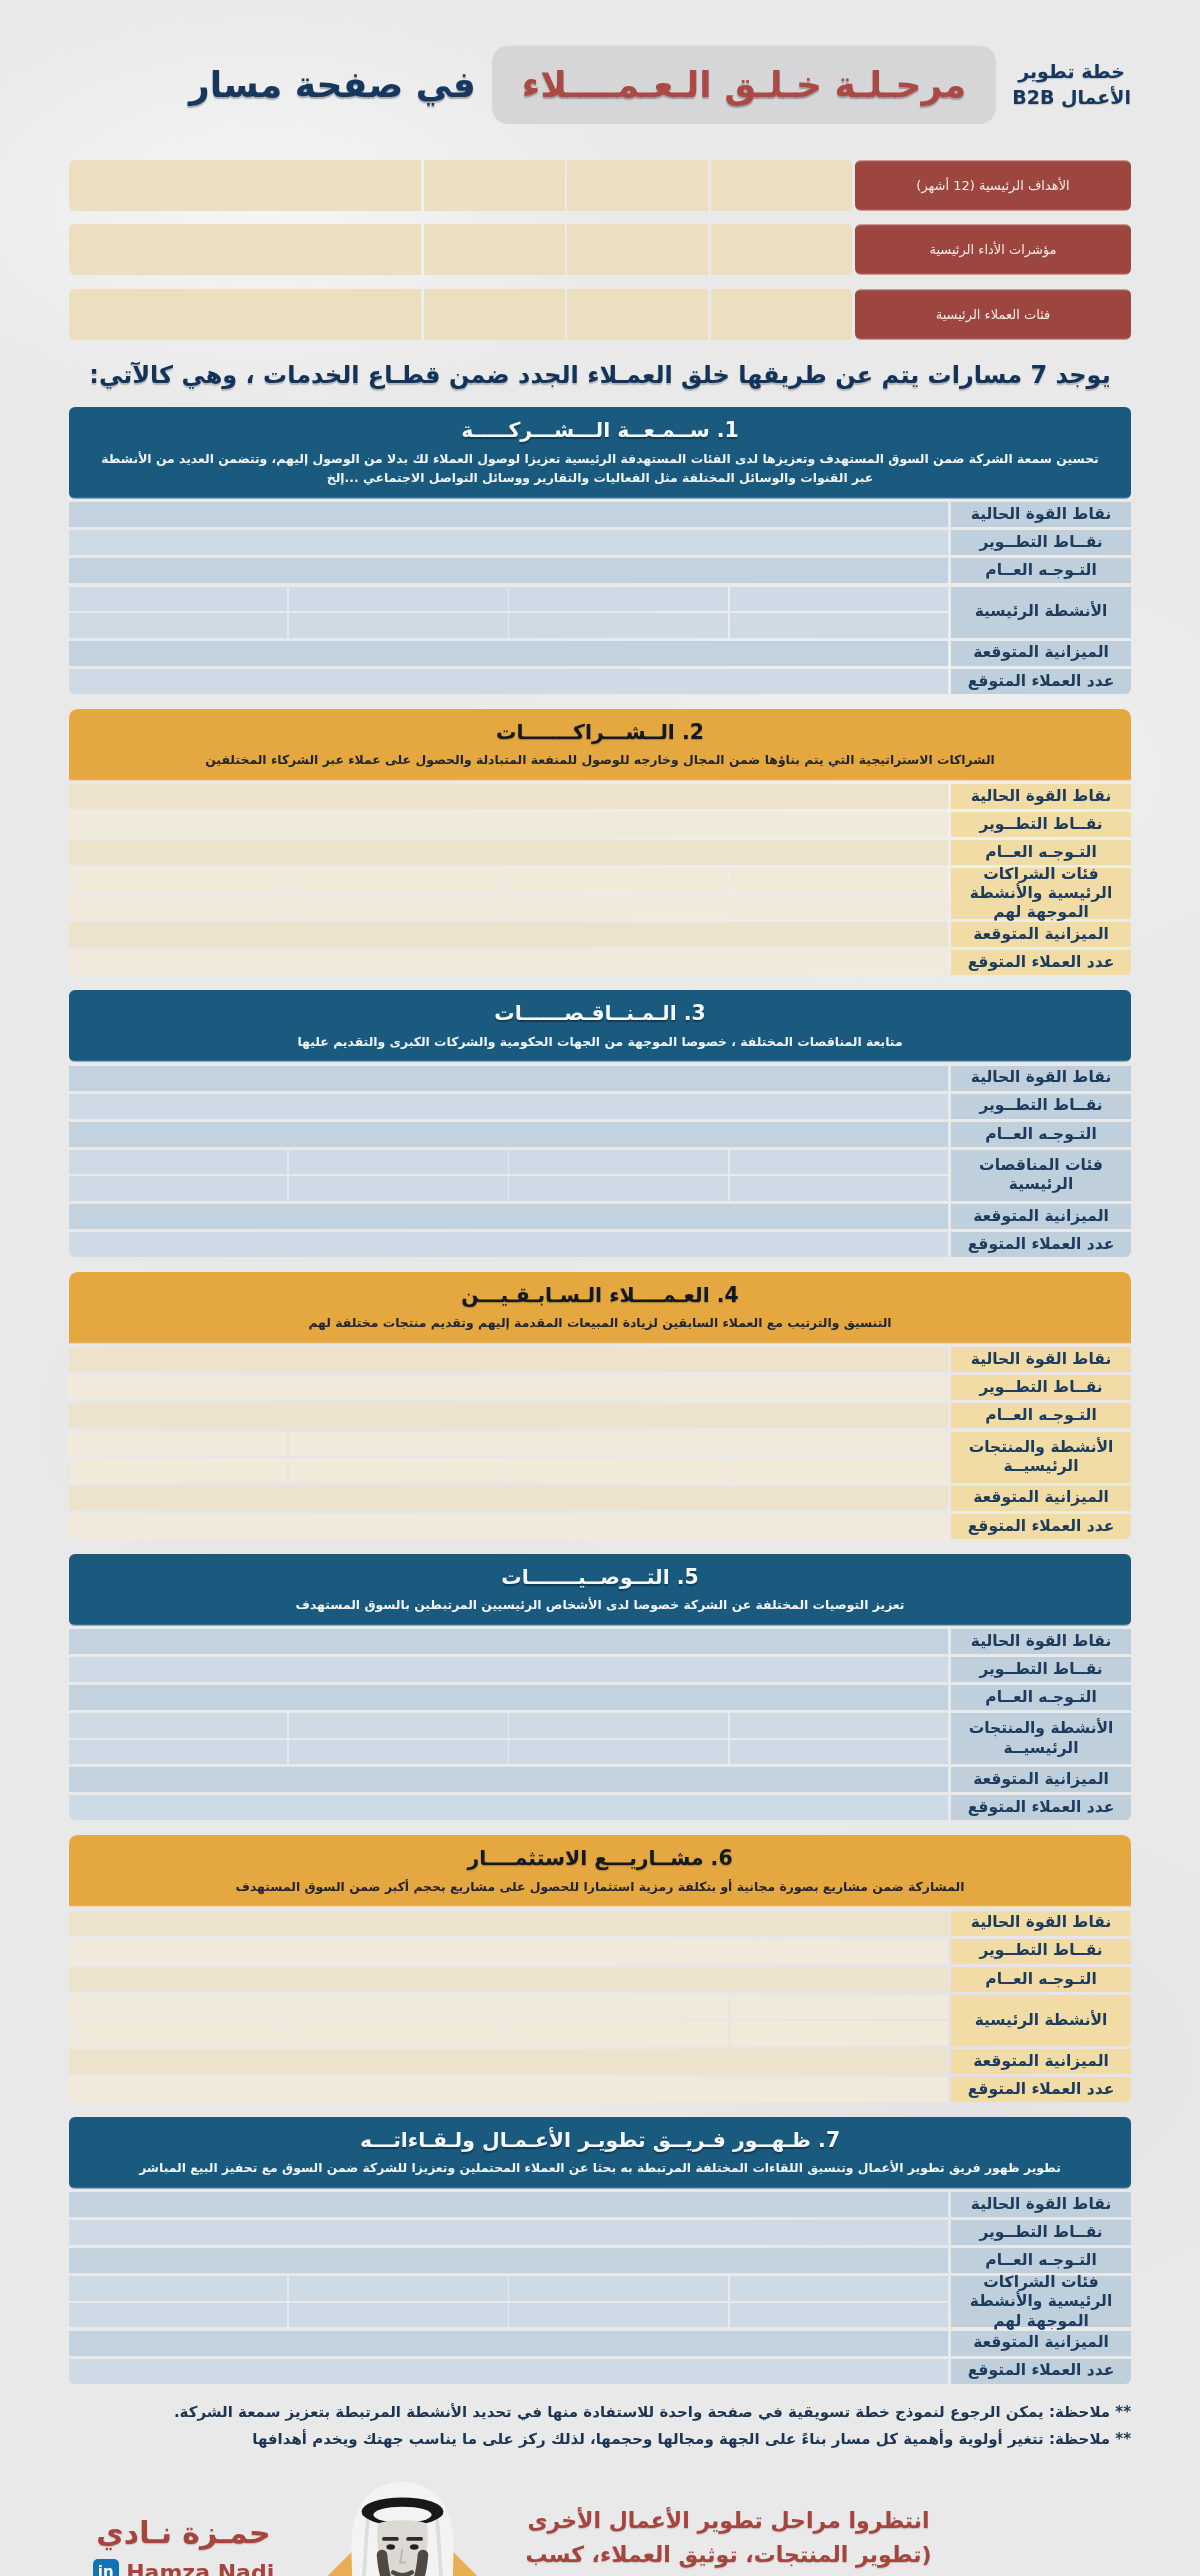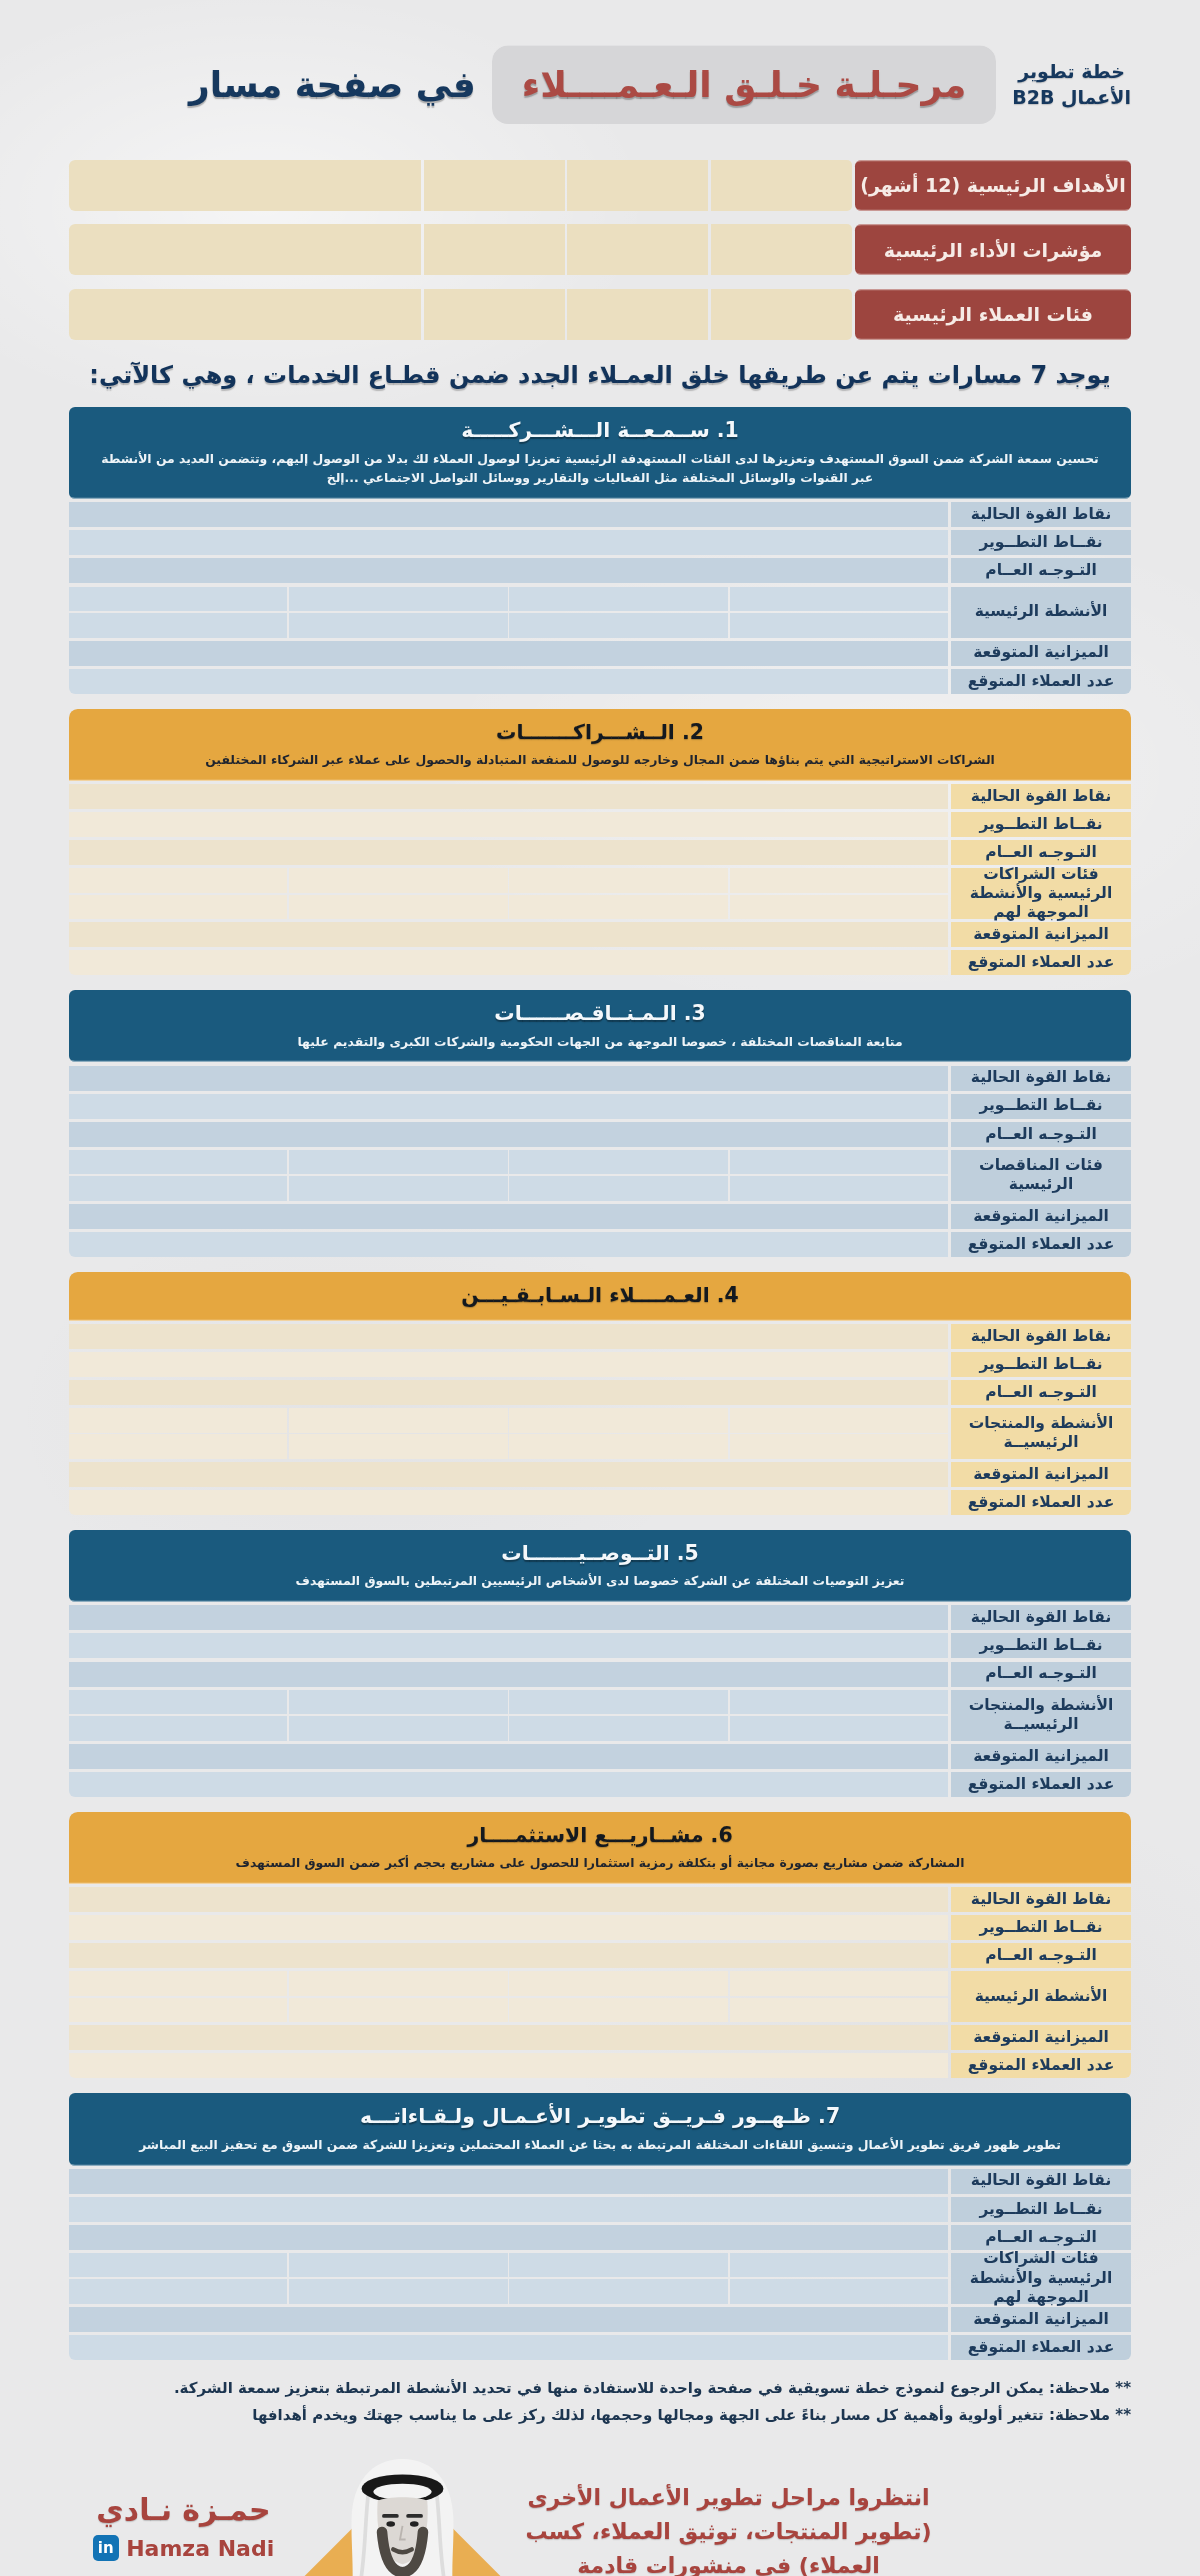--- a/index.html
+++ b/index.html
@@ -64,21 +64,21 @@
     color:var(--navy);font-weight:700;font-size:36px;white-space:nowrap;
     text-shadow:0 1.9px 1.2px rgba(0,0,0,.28);
   }
   
   .top-rows{margin-bottom:5px;}
   .top-row{display:flex;align-items:stretch;gap:3.1px;height:51px;margin-bottom:13.6px;}
   .top-label{
     width:276px;flex:0 0 276px;
     background:var(--red);
     border-radius:6.2px;
-    color:#f6ebe6;font-weight:700;font-size:19px;
+    color:#f6ebe6;font-weight:400;font-size:13px;
     display:flex;align-items:center;justify-content:center;
     text-align:center;
     box-shadow:inset 0 5px 0 -3.7px rgba(255,255,255,.45), inset 0 -5px 0 -3.7px rgba(255,255,255,.45);
   }
   .top-cells{flex:1;display:flex;gap:2.5px;}
   .tcell{background:var(--beige);}
   .tcell.small{flex:0 0 141px;}
   .tcell.small:first-child{border-radius:0 5px 5px 0;}
   .tcell.wide{flex:1;border-radius:6.2px 0 0 6.2px;}
   
@@ -333,20 +333,21 @@
       <div class="s-row">
           <div class="s-label">عدد العملاء المتوقع</div>
           <div class="s-cell"></div>
         </div>
     </div>
   </section>
 
   <section class="sec orange">
     <div class="sec-head">
       <div class="sec-title">4. العـمــــلاء الـسـابـقـيـــن</div>
+      <div class="sec-desc">التنسيق والترتيب مع العملاء السابقين لزيادة المبيعات المقدمة إليهم وتقديم منتجات مختلفة لهم</div>
     </div>
     <div class="sec-body">
       <div class="s-row">
           <div class="s-label">نقاط القوة الحالية</div>
           <div class="s-cell"></div>
         </div>
       <div class="s-row">
           <div class="s-label">نقــاط التطــوير</div>
           <div class="s-cell"></div>
         </div>

